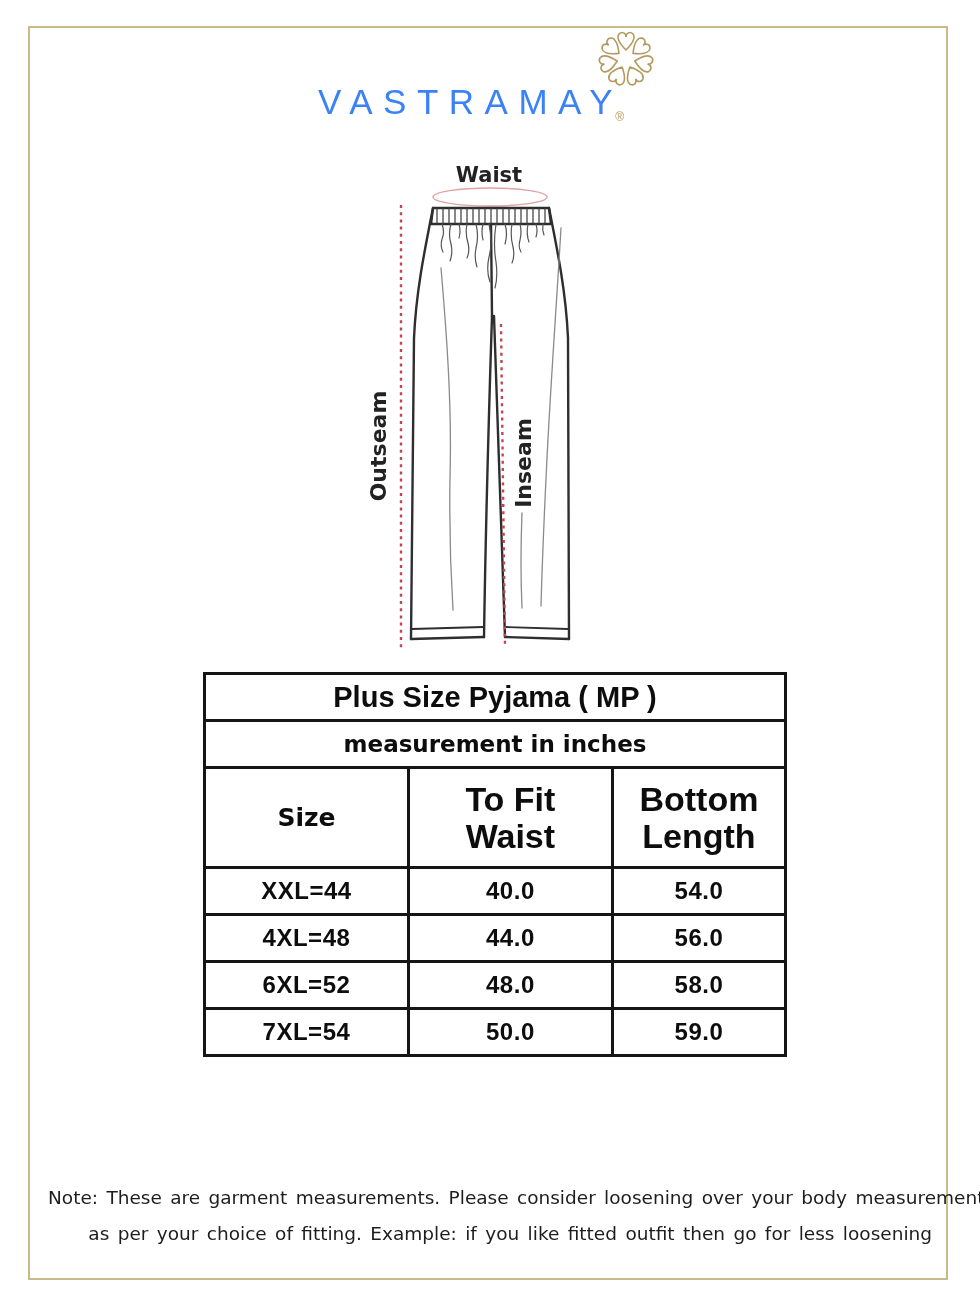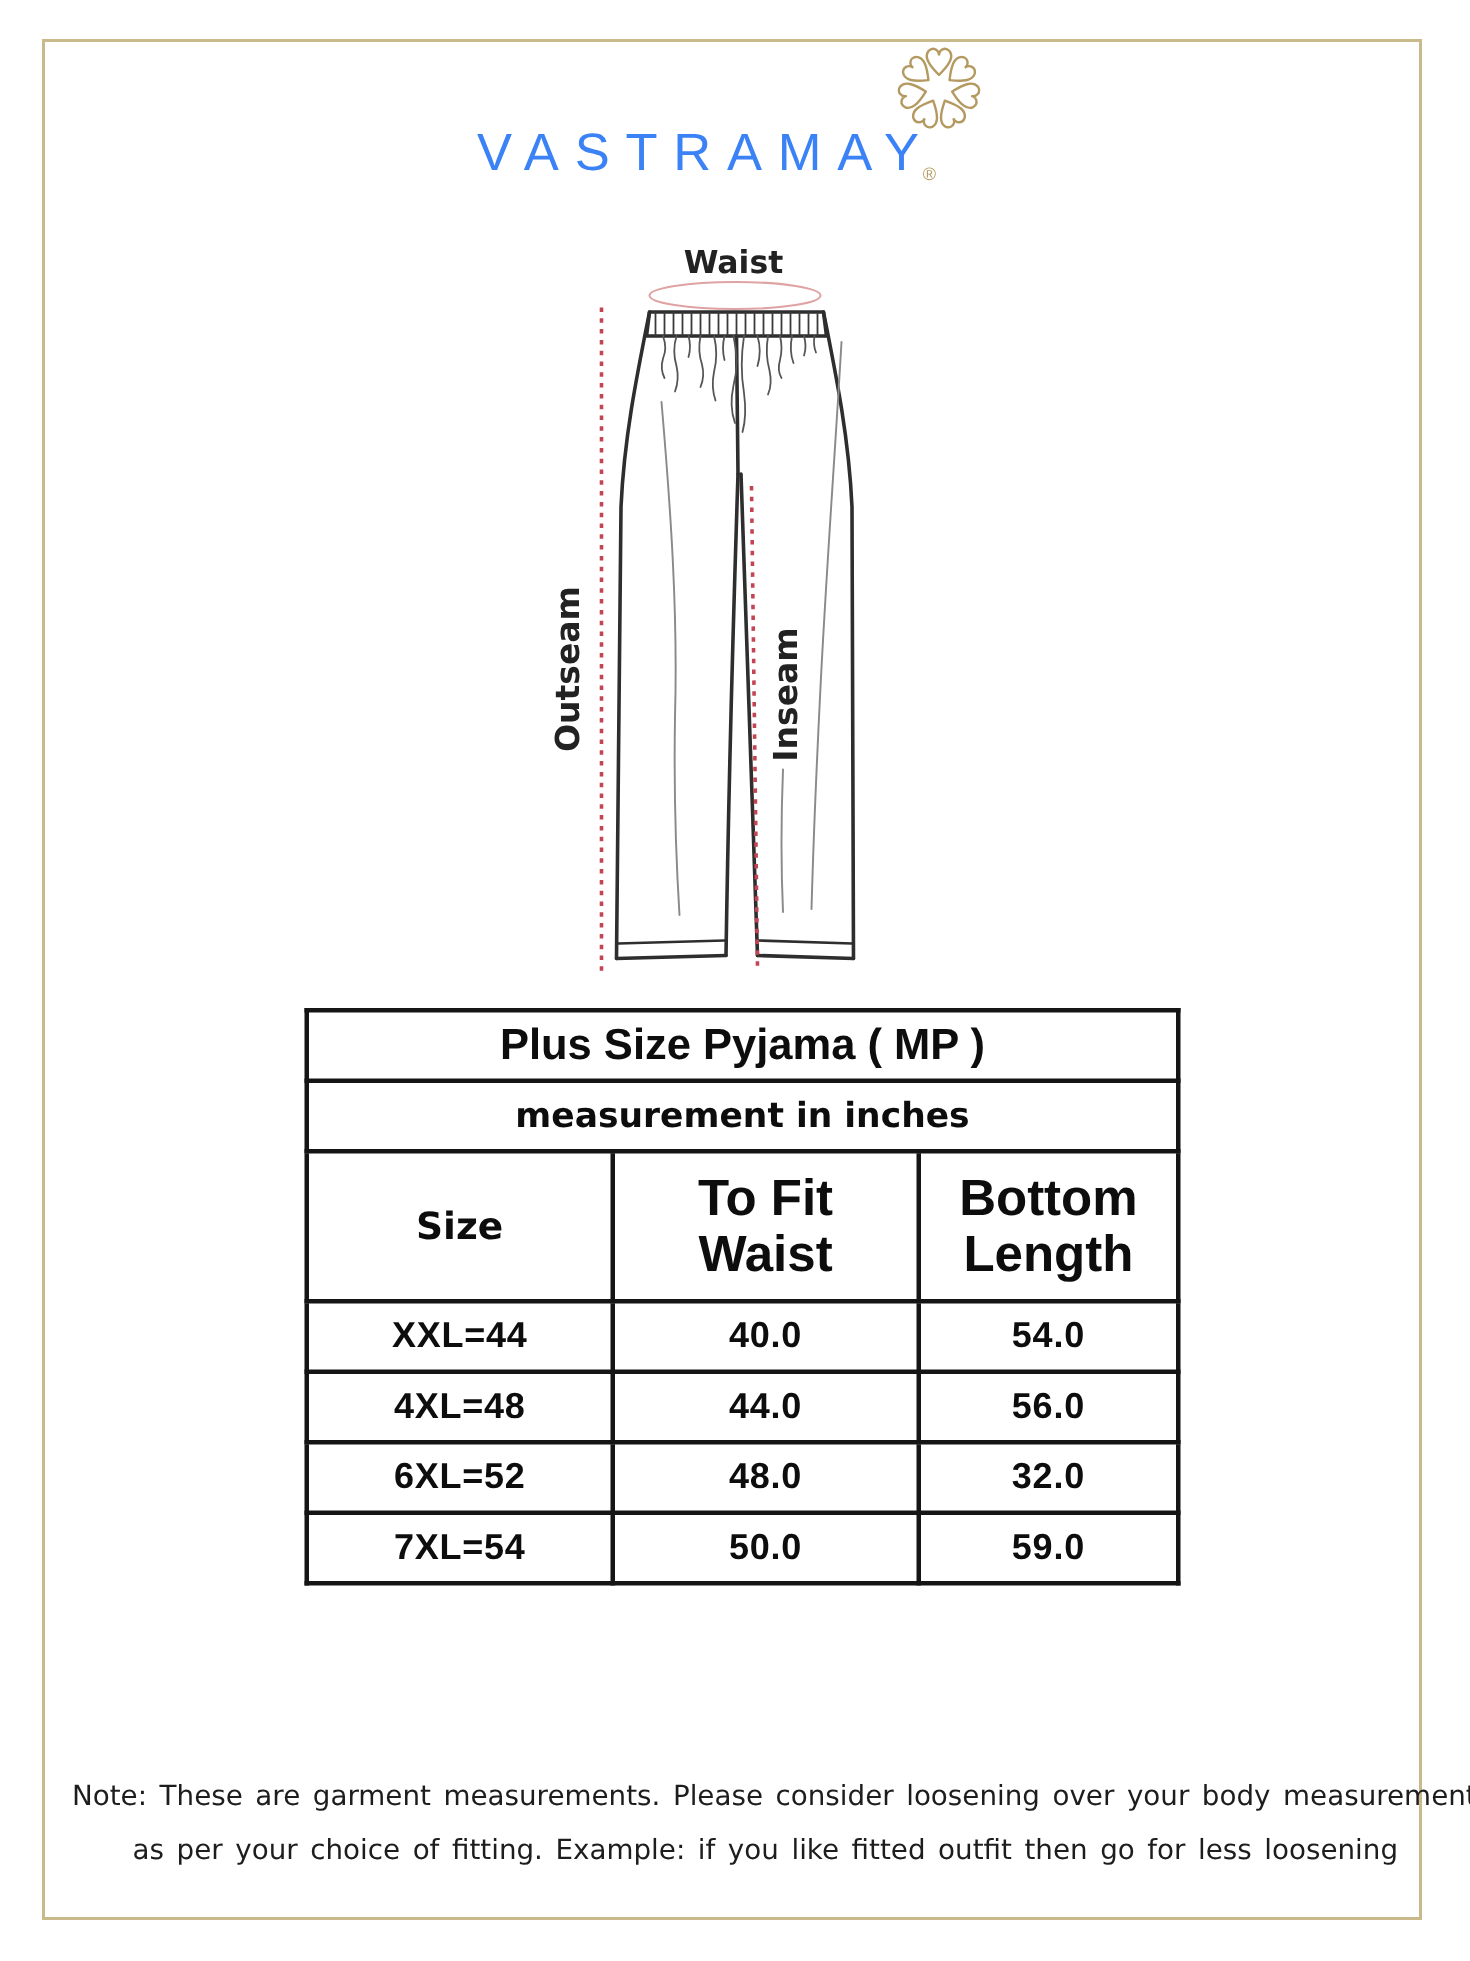--- a/index.html
+++ b/index.html
@@ -157,21 +157,21 @@
         <td>54.0</td>
       </tr>
       <tr class="data-row">
         <td>4XL=48</td>
         <td>44.0</td>
         <td>56.0</td>
       </tr>
       <tr class="data-row">
         <td>6XL=52</td>
         <td>48.0</td>
-        <td>32.0</td>
+        <td>58.0</td>
       </tr>
       <tr class="data-row">
         <td>7XL=54</td>
         <td>50.0</td>
         <td>59.0</td>
       </tr>
     </tbody>
   </table>
 
   <div id="note">

